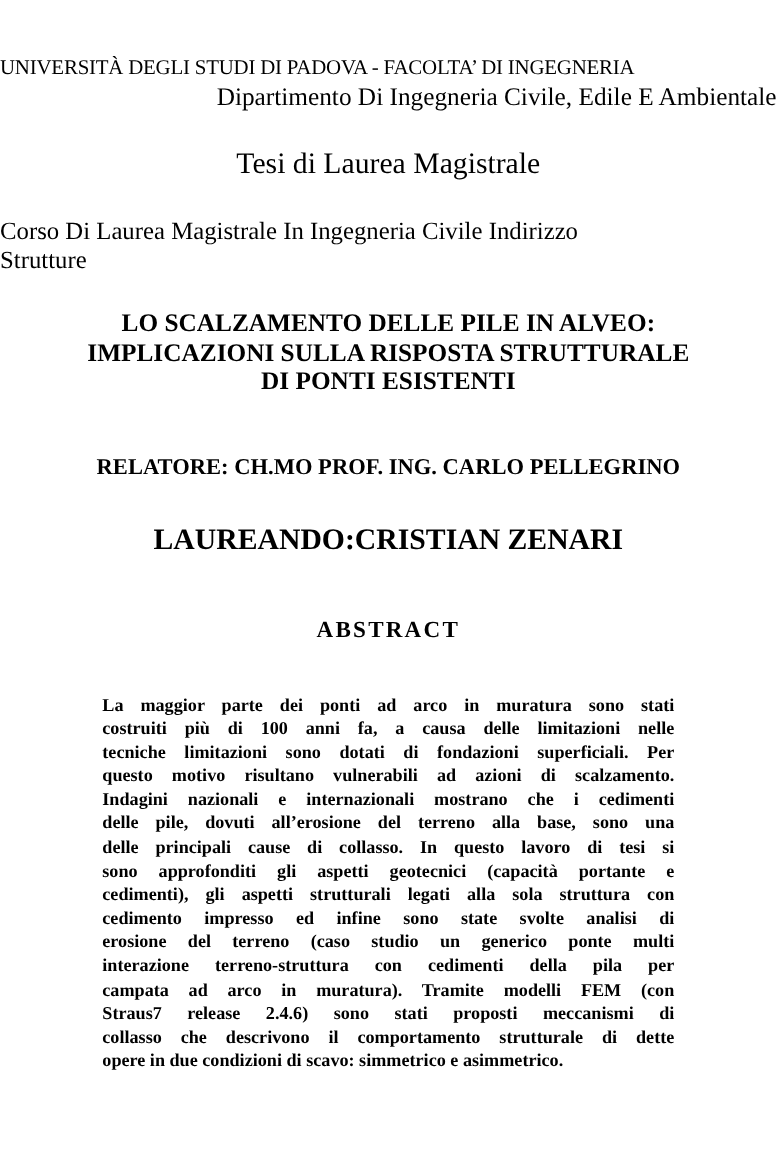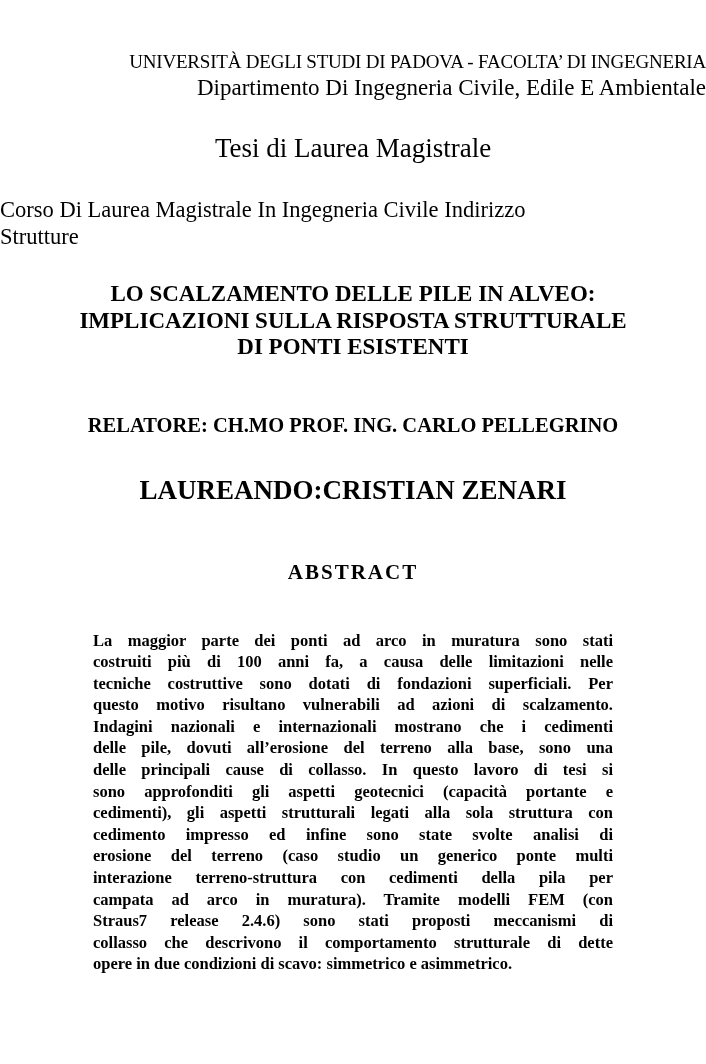--- a/index.html
+++ b/index.html
@@ -15,24 +15,23 @@
     background: #ffffff;
     color: #000000;
     font-family: "Liberation Serif", "DejaVu Serif", serif;
     overflow: hidden;
     box-sizing: border-box;
     padding-top: 50px;
   }
   .uni {
     font-size: 19px;
     line-height: 24px;
-    text-align: right;
+    text-align: left;
     letter-spacing: -0.2px;
     white-space: nowrap;
-    padding-left: 8px;
   }
   .dept {
     font-size: 23px;
     line-height: 28px;
     text-align: right;
   }
   .tesi {
     margin-top: 32px;
     font-size: 27px;
     line-height: 28px;
@@ -104,21 +103,21 @@
       <div>LO SCALZAMENTO DELLE PILE IN ALVEO:</div>
       <div>IMPLICAZIONI SULLA RISPOSTA STRUTTURALE</div>
       <div>DI PONTI ESISTENTI</div>
     </div>
   <div class="relatore">RELATORE: CH.MO PROF. ING. CARLO PELLEGRINO</div>
   <div class="laureando">LAUREANDO:CRISTIAN ZENARI</div>
   <div class="abshead">ABSTRACT</div>
   <div class="absbody">
       <div>La maggior parte dei ponti ad arco in muratura sono stati</div>
       <div>costruiti più di 100 anni fa, a causa delle limitazioni nelle</div>
-      <div>tecniche costruttive sono dotati di fondazioni superficiali. Per</div>
+      <div>tecniche limitazioni sono dotati di fondazioni superficiali. Per</div>
       <div>questo motivo risultano vulnerabili ad azioni di scalzamento.</div>
       <div>Indagini nazionali e internazionali mostrano che i cedimenti</div>
       <div>delle pile, dovuti all’erosione del terreno alla base,  sono una</div>
       <div>delle principali cause di collasso. In questo lavoro di tesi si</div>
       <div>sono approfonditi gli aspetti geotecnici (capacità portante e</div>
       <div>cedimenti), gli aspetti strutturali legati alla sola struttura con</div>
       <div>cedimento impresso ed infine sono state svolte analisi di</div>
       <div>erosione del terreno (caso studio un generico ponte multi</div>
       <div>interazione terreno-struttura con cedimenti della pila per</div>
       <div>campata ad arco in muratura). Tramite modelli FEM (con</div>

